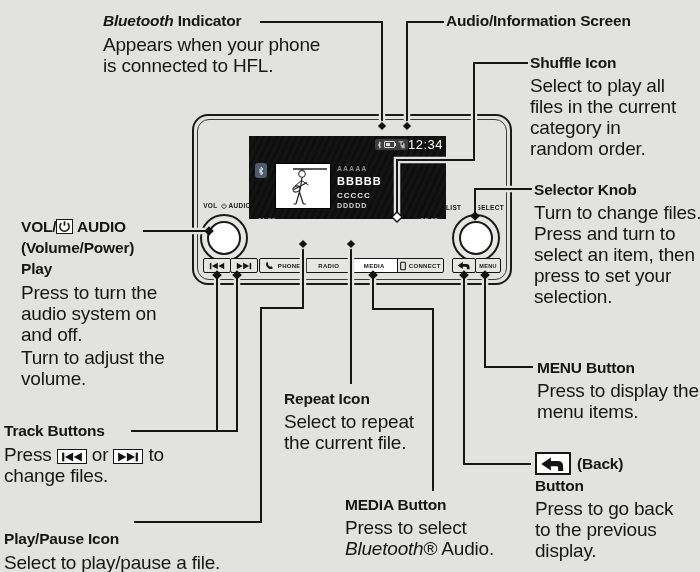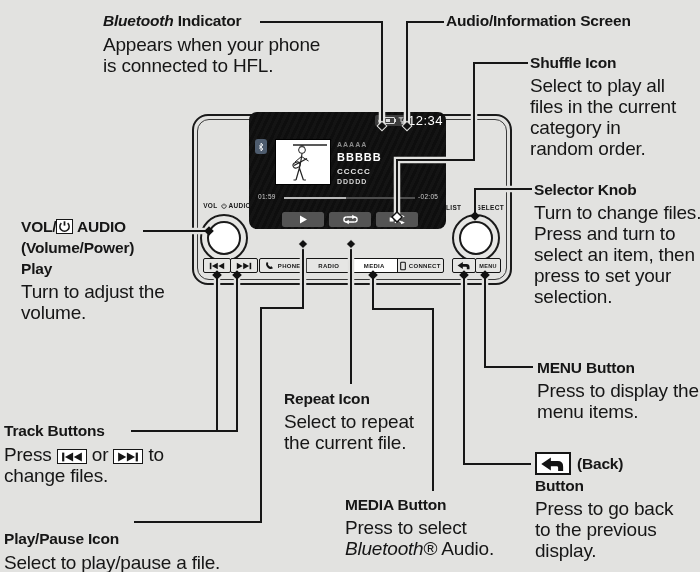--- a/index.html
+++ b/index.html
@@ -16,21 +16,21 @@
   .unit-inner{left:3px;top:3px;right:3px;bottom:3px;border:1px solid #3a3a3a;border-radius:12px;}
   .knob{width:44px;height:44px;border:2px solid #1a1a1a;border-radius:50%;background:#e6e6e4;}
   .knob:after{content:"";position:absolute;left:5px;top:5px;right:5px;bottom:5px;
               border:2.5px solid #1a1a1a;border-radius:50%;background:#fff;}
   .knob-label{font-size:6.5px;font-weight:bold;letter-spacing:0.3px;white-space:nowrap;}
   .hw-box{border:1.5px solid #141414;border-radius:2px;background:#e6e6e4;
           display:flex;align-items:center;justify-content:center;box-sizing:border-box;}
   .hw-label{font-size:6px;font-weight:bold;letter-spacing:0.3px;}
   .bar-cell{border-left:1.5px solid #141414;display:flex;align-items:center;justify-content:center;gap:3px;height:100%;box-sizing:border-box;}
   
-  .screen{left:249px;top:112px;width:197px;height:117px;border-radius:8px;overflow:hidden;z-index:2;
+  .screen{left:249px;top:136px;width:197px;height:83px;border-radius:0;overflow:hidden;z-index:2;
           background:repeating-linear-gradient(115deg,#0e0e0e 0 3px,#141414 3px 6px);}
   .scr-time{font-size:13px;color:#fff;letter-spacing:0.5px;}
   .status-box{background:#3d3d3d;border-radius:2px;display:flex;align-items:center;gap:2px;padding:0 2px;box-sizing:border-box;}
   .trk1{font-size:7px;font-weight:bold;color:#8a8a8a;letter-spacing:1px;}
   .trk2{font-size:11px;font-weight:bold;color:#fff;letter-spacing:1px;}
   .trk3{font-size:8px;font-weight:bold;color:#e8e8e8;letter-spacing:1px;}
   .trk4{font-size:7px;font-weight:bold;color:#d5d5d5;letter-spacing:1px;}
   .scr-t{font-size:6.5px;color:#cfcfcf;letter-spacing:0.3px;}
   .soft{width:42px;height:15px;background:#545454;border-radius:2.5px;display:flex;align-items:center;justify-content:center;}
   .inline-btn{display:inline-block;border:1.5px solid #161616;background:#fff;padding:1px 3px 0 3px;
@@ -273,20 +273,21 @@
 
 <div class="abs callout" style="left:21px;top:216px;">
   <div class="c-title">
     <span>VOL/</span><span class="pwr-box"><svg width="13" height="13" viewBox="0 0 12 12">
           <path d="M6 1.2v4" stroke="#161616" stroke-width="1.6" fill="none"></path>
           <path d="M3.1 2.9a4.3 4.3 0 1 0 5.8 0" stroke="#161616" stroke-width="1.4" fill="none"></path>
         </svg></span><span> AUDIO</span>
   </div>
   <div class="c-title">(Volume/Power)</div>
   <div class="c-title">Play</div>
+  <div class="c-body" style="margin-top:3px;">Press to turn the<br>audio system on<br>and off.</div>
   <div class="c-body" style="margin-top:2px;">Turn to adjust the<br>volume.</div>
 </div>
 
 <div class="abs callout" style="left:4px;top:420px;">
   <div class="c-title">Track Buttons</div>
   <div class="c-body" style="margin-top:3px;">
     <span>Press</span>
     <span class="inline-btn"><svg width="22" height="12" viewBox="0 0 20 10">
           <rect x="1" y="1" width="2" height="8" fill="#161616"></rect>
           <path d="M11 1L3.6 5L11 9Z" fill="#161616"></path>

